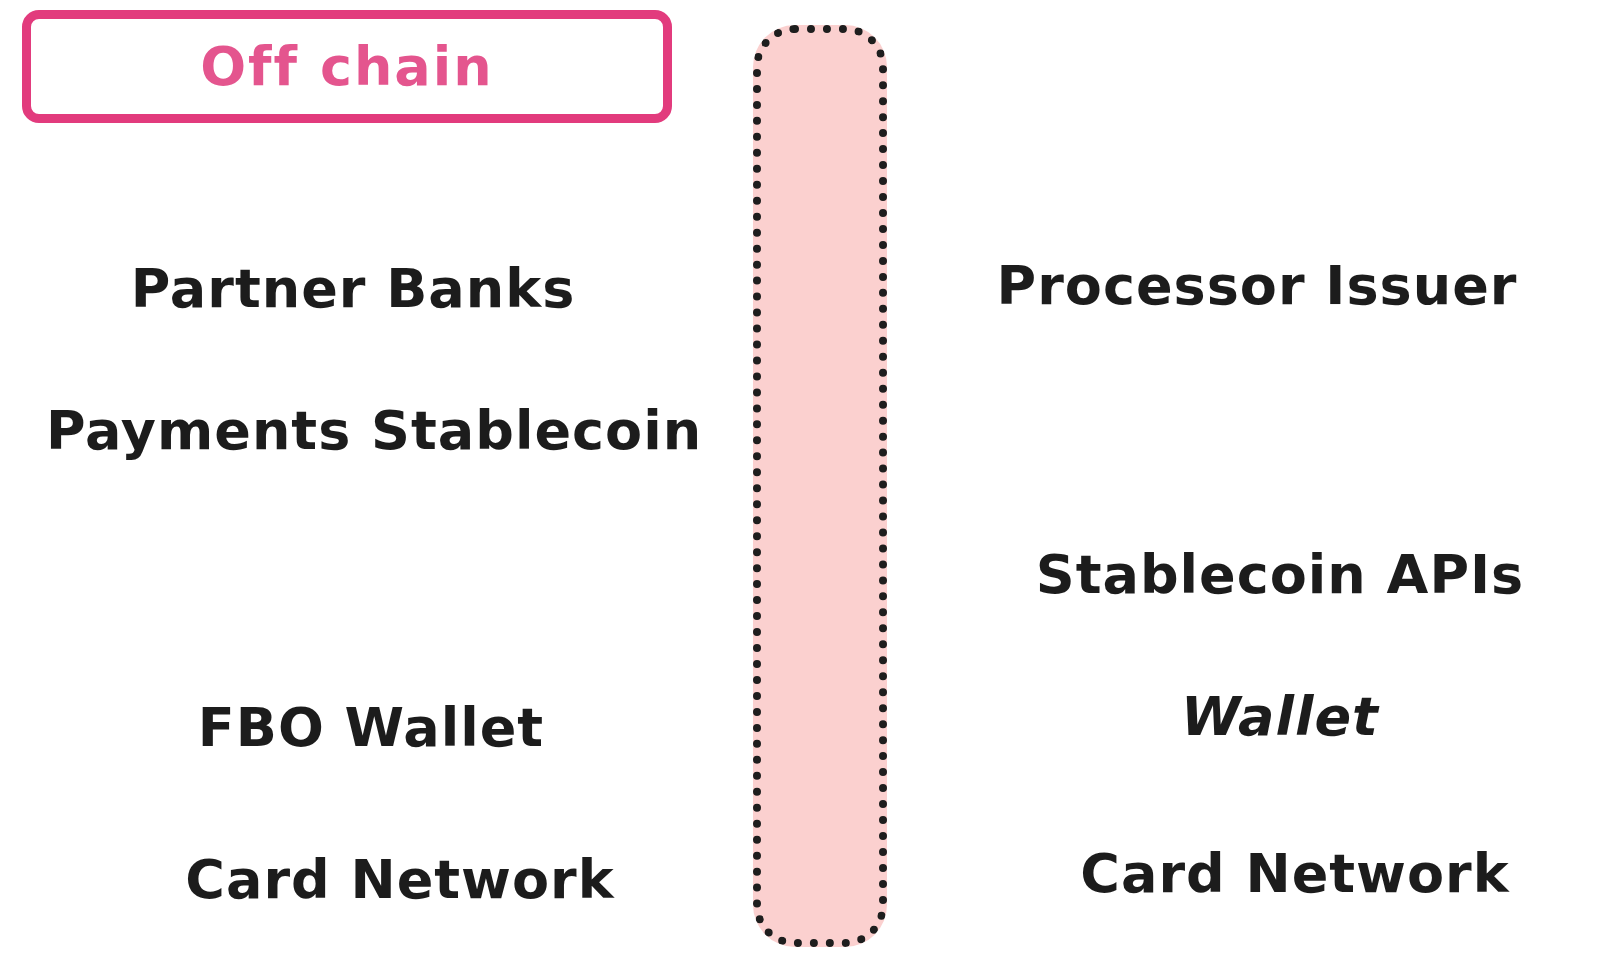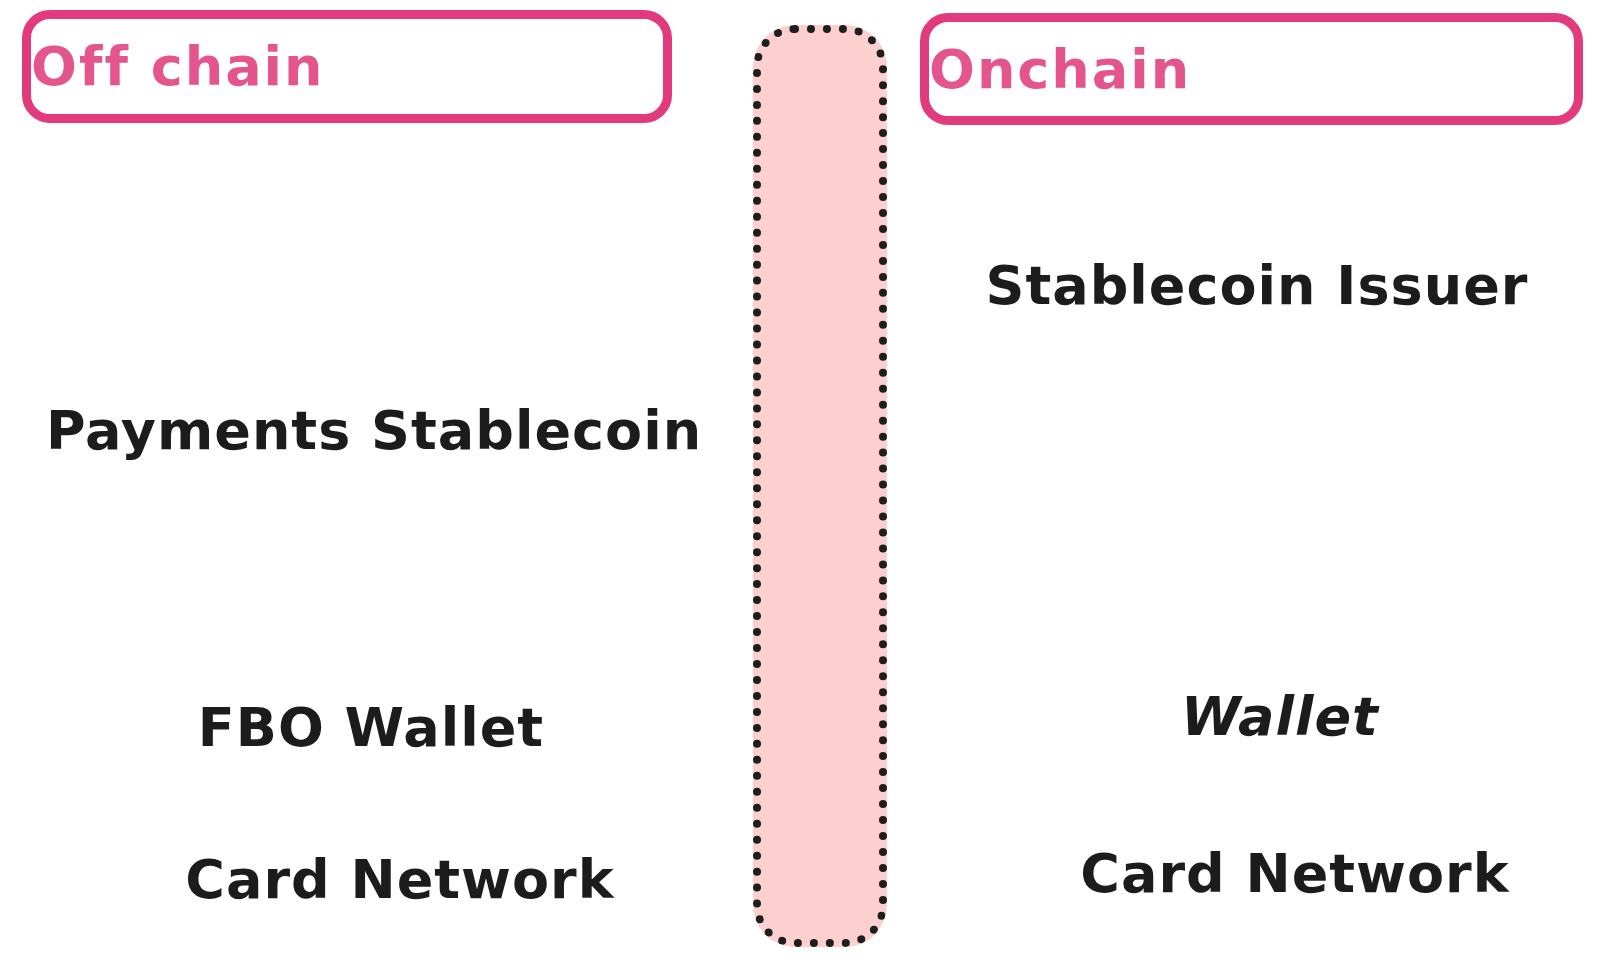--- a/index.html
+++ b/index.html
@@ -20,25 +20,25 @@
     position:relative;
     width:1600px;
     height:966px;
     background:var(--background);
     overflow:hidden;
   }
   .header-box{
     position:absolute;
     box-sizing:border-box;
     border:9px solid var(--accent-border);
-    border-radius:28px;
+    border-radius:17px;
     background:var(--background);
     display:flex;
     align-items:center;
-    justify-content:flex-start;
+    justify-content:center;
   }
   .header-box.left{ left:22px; top:10px; width:650px; height:113px; }
   .header-box.right{ left:920px; top:13px; width:663px; height:112px; }
   .header-text{
     font-size:54px;
     font-weight:bold;
     color:var(--accent-text);
     letter-spacing:2px;
     white-space:nowrap;
   }
@@ -65,27 +65,26 @@
 </style>
 </head>
 <body>
 
 <div class="canvas">
 
   <div class="header-box left">
     <span class="header-text">Off chain</span>
   </div>
 
-  <div class="header-box right">
-    <span class="header-text">Onchain</span>
-  </div>
 
   <div class="divider-bar"></div>
 
+  <div class="item" style="left:353px; top:288px;">Partner Banks</div>
   <div class="item" style="left:374px; top:430px;">Payments Stablecoin</div>
   <div class="item" style="left:371px; top:727px;">FBO Wallet</div>
   <div class="item" style="left:400px; top:879px;">Card Network</div>
 
-  <div class="item" style="left:1257px; top:285px;">Stablecoin Issuer</div>
+  <div class="item" style="left:1257px; top:285px;">Processor Issuer</div>
+  <div class="item" style="left:1280px; top:574px;">Stablecoin APIs</div>
   <div class="item" style="left:1280px; top:716px;font-style:italic;">Wallet</div>
   <div class="item" style="left:1295px; top:873px;">Card Network</div>
 
 </div>
 
 </body></html>

